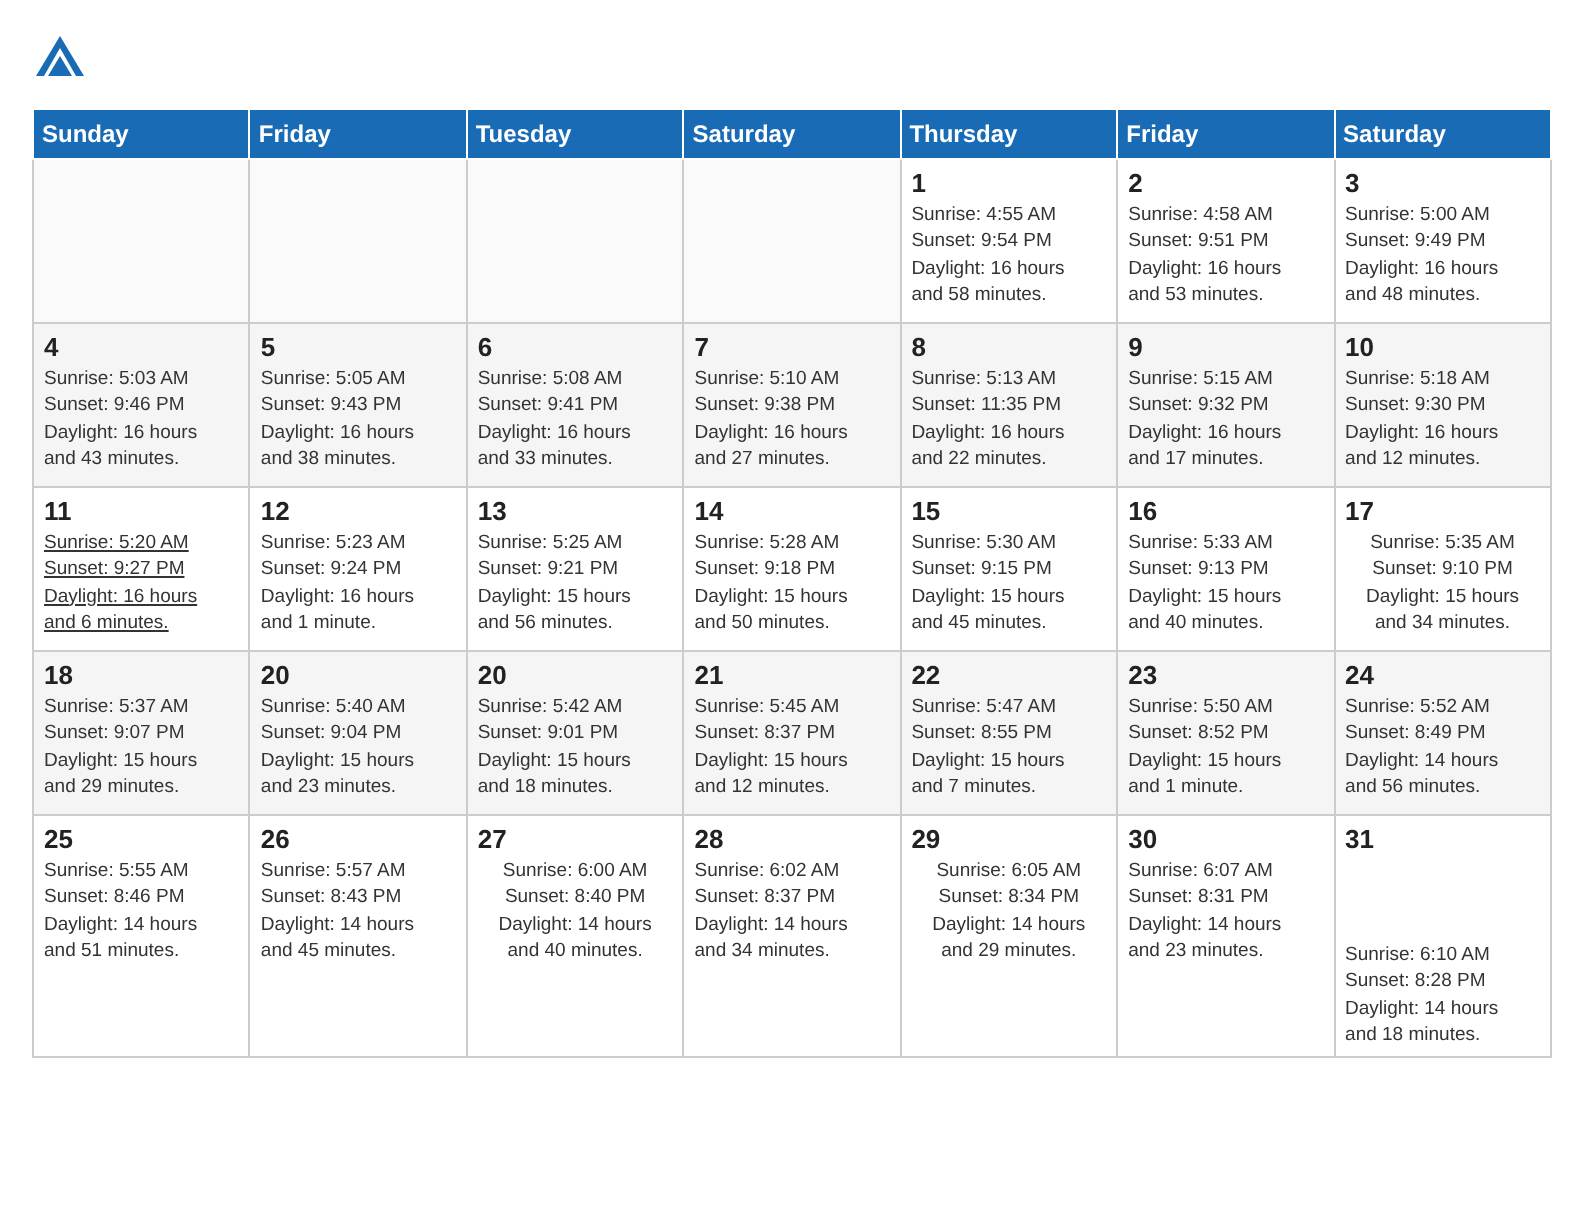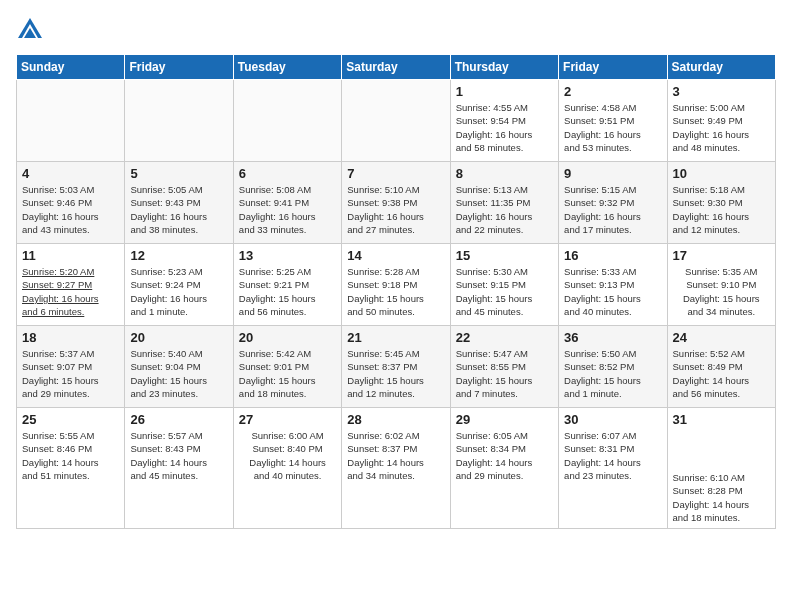--- a/index.html
+++ b/index.html
@@ -294,21 +294,21 @@
 and 12 minutes.</div>
           </td>
           <td>
             <span class="day-number">22</span>
             <div class="day-info" style="white-space: pre-line;">Sunrise: 5:47 AM
 Sunset: 8:55 PM
 Daylight: 15 hours
 and 7 minutes.</div>
           </td>
           <td>
-            <span class="day-number">36</span>
+            <span class="day-number">23</span>
             <div class="day-info" style="white-space: pre-line;">Sunrise: 5:50 AM
 Sunset: 8:52 PM
 Daylight: 15 hours
 and 1 minute.</div>
           </td>
           <td>
             <span class="day-number">24</span>
             <div class="day-info" style="white-space: pre-line;">Sunrise: 5:52 AM
 Sunset: 8:49 PM
 Daylight: 14 hours
@@ -339,21 +339,21 @@
           </td>
           <td>
             <span class="day-number">28</span>
             <div class="day-info" style="white-space: pre-line;">Sunrise: 6:02 AM
 Sunset: 8:37 PM
 Daylight: 14 hours
 and 34 minutes.</div>
           </td>
           <td>
             <span class="day-number">29</span>
-            <div class="day-info" style="white-space: pre-line;">Sunrise: 6:05 AM
+            <div class="day-info" style="white-space: pre-line; text-align: center;">Sunrise: 6:05 AM
 Sunset: 8:34 PM
 Daylight: 14 hours
 and 29 minutes.</div>
           </td>
           <td>
             <span class="day-number">30</span>
             <div class="day-info" style="white-space: pre-line;">Sunrise: 6:07 AM
 Sunset: 8:31 PM
 Daylight: 14 hours
 and 23 minutes.</div>

